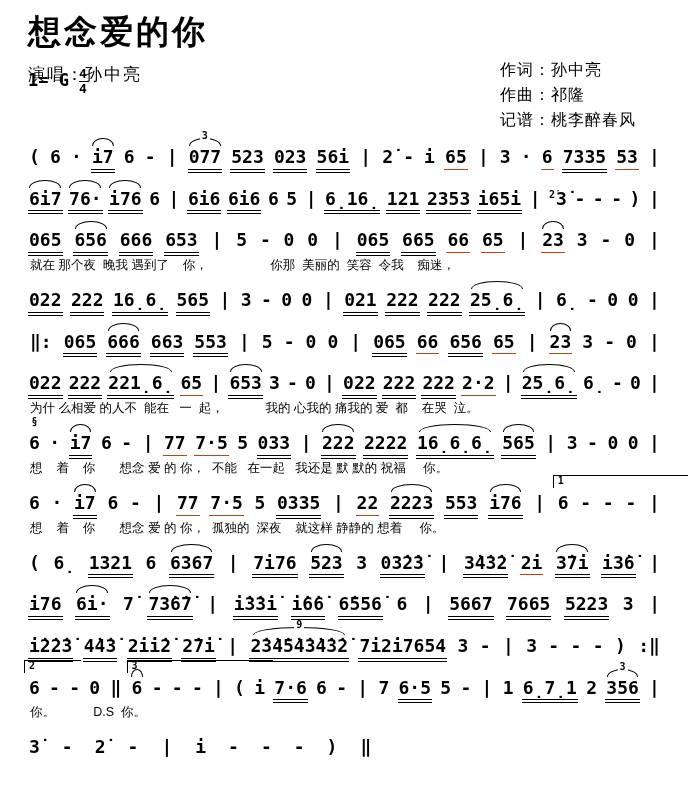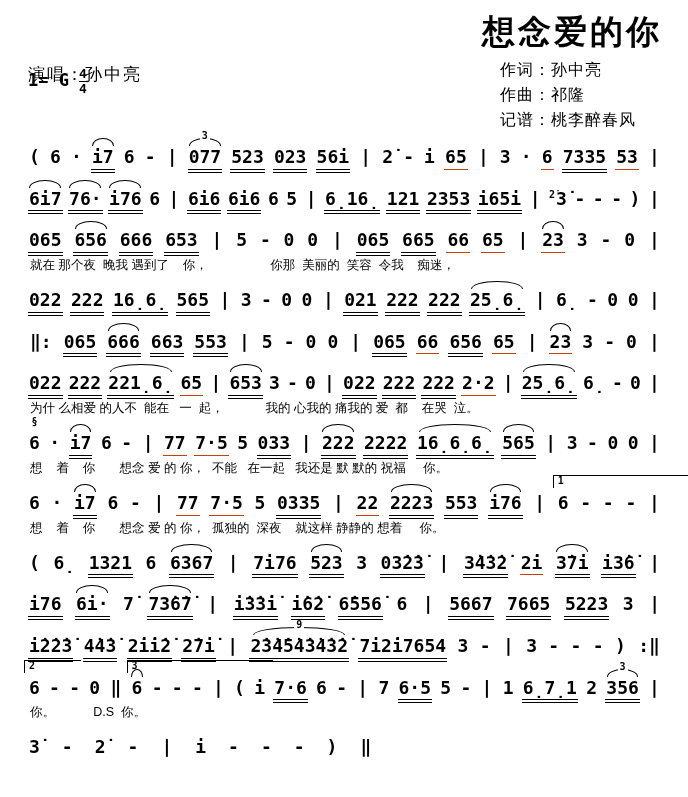--- a/index.html
+++ b/index.html
@@ -2,21 +2,21 @@
 <html><head>
 <meta charset="utf-8">
 <style>
   html,body{margin:0;padding:0;}
   body{
     width:688px;height:797px;background:#ffffff;color:#000;
     font-family:"Liberation Sans","DejaVu Sans",sans-serif;
     display:flex;flex-direction:column;overflow:hidden;
   }
   .sheet{flex:1;padding:4px 26px 0 28px;}
-  .title{font-size:33px;font-weight:bold;text-align:right;letter-spacing:3px;margin:6px 0 0 0;}
+  .title{font-size:33px;font-weight:bold;text-align:left;letter-spacing:3px;margin:6px 0 0 0;}
   .header-row{position:relative;height:76px;}
   .keysig{position:absolute;left:0;top:12px;font-size:17px;font-weight:bold;font-family:"DejaVu Sans Mono",monospace;}
   .frac{display:inline-block;text-align:center;vertical-align:middle;font-size:13px;line-height:1.05;margin-left:10px;font-weight:bold;}
   .frac .num{display:block;}
   .frac .den{display:block;border-top:1.5px solid #000;}
   .performer{position:absolute;left:0;width:100%;text-align:left;top:8px;font-size:17px;letter-spacing:2px;}
   .credits{position:absolute;left:472px;top:2px;font-size:16px;line-height:25px;letter-spacing:1px;}
   
   .score{margin-top:2px;}
   .mline{
@@ -279,21 +279,21 @@
         <span class="tok u2">i3̇6̇</span>
         <span class="tok bar">|</span>
       </div>
       <div class="mline">
         <span class="tok u2">i76</span>
         <span class="tok u2 arc">6i·</span>
         <span class="tok">7̇</span>
         <span class="tok u2 arc">73̇6̇7̇</span>
         <span class="tok bar">|</span>
         <span class="tok u2">i̇3̇3̇i̇</span>
-        <span class="tok u2">i̇6̇2̇</span>
+        <span class="tok u2">i̇6̇6̇</span>
         <span class="tok u2">6̇556̇</span>
         <span class="tok">6</span>
         <span class="tok bar">|</span>
         <span class="tok u2">5667</span>
         <span class="tok u2">7665</span>
         <span class="tok u2">5223</span>
         <span class="tok">3</span>
         <span class="tok bar">|</span>
       </div>
       <div class="mline">

